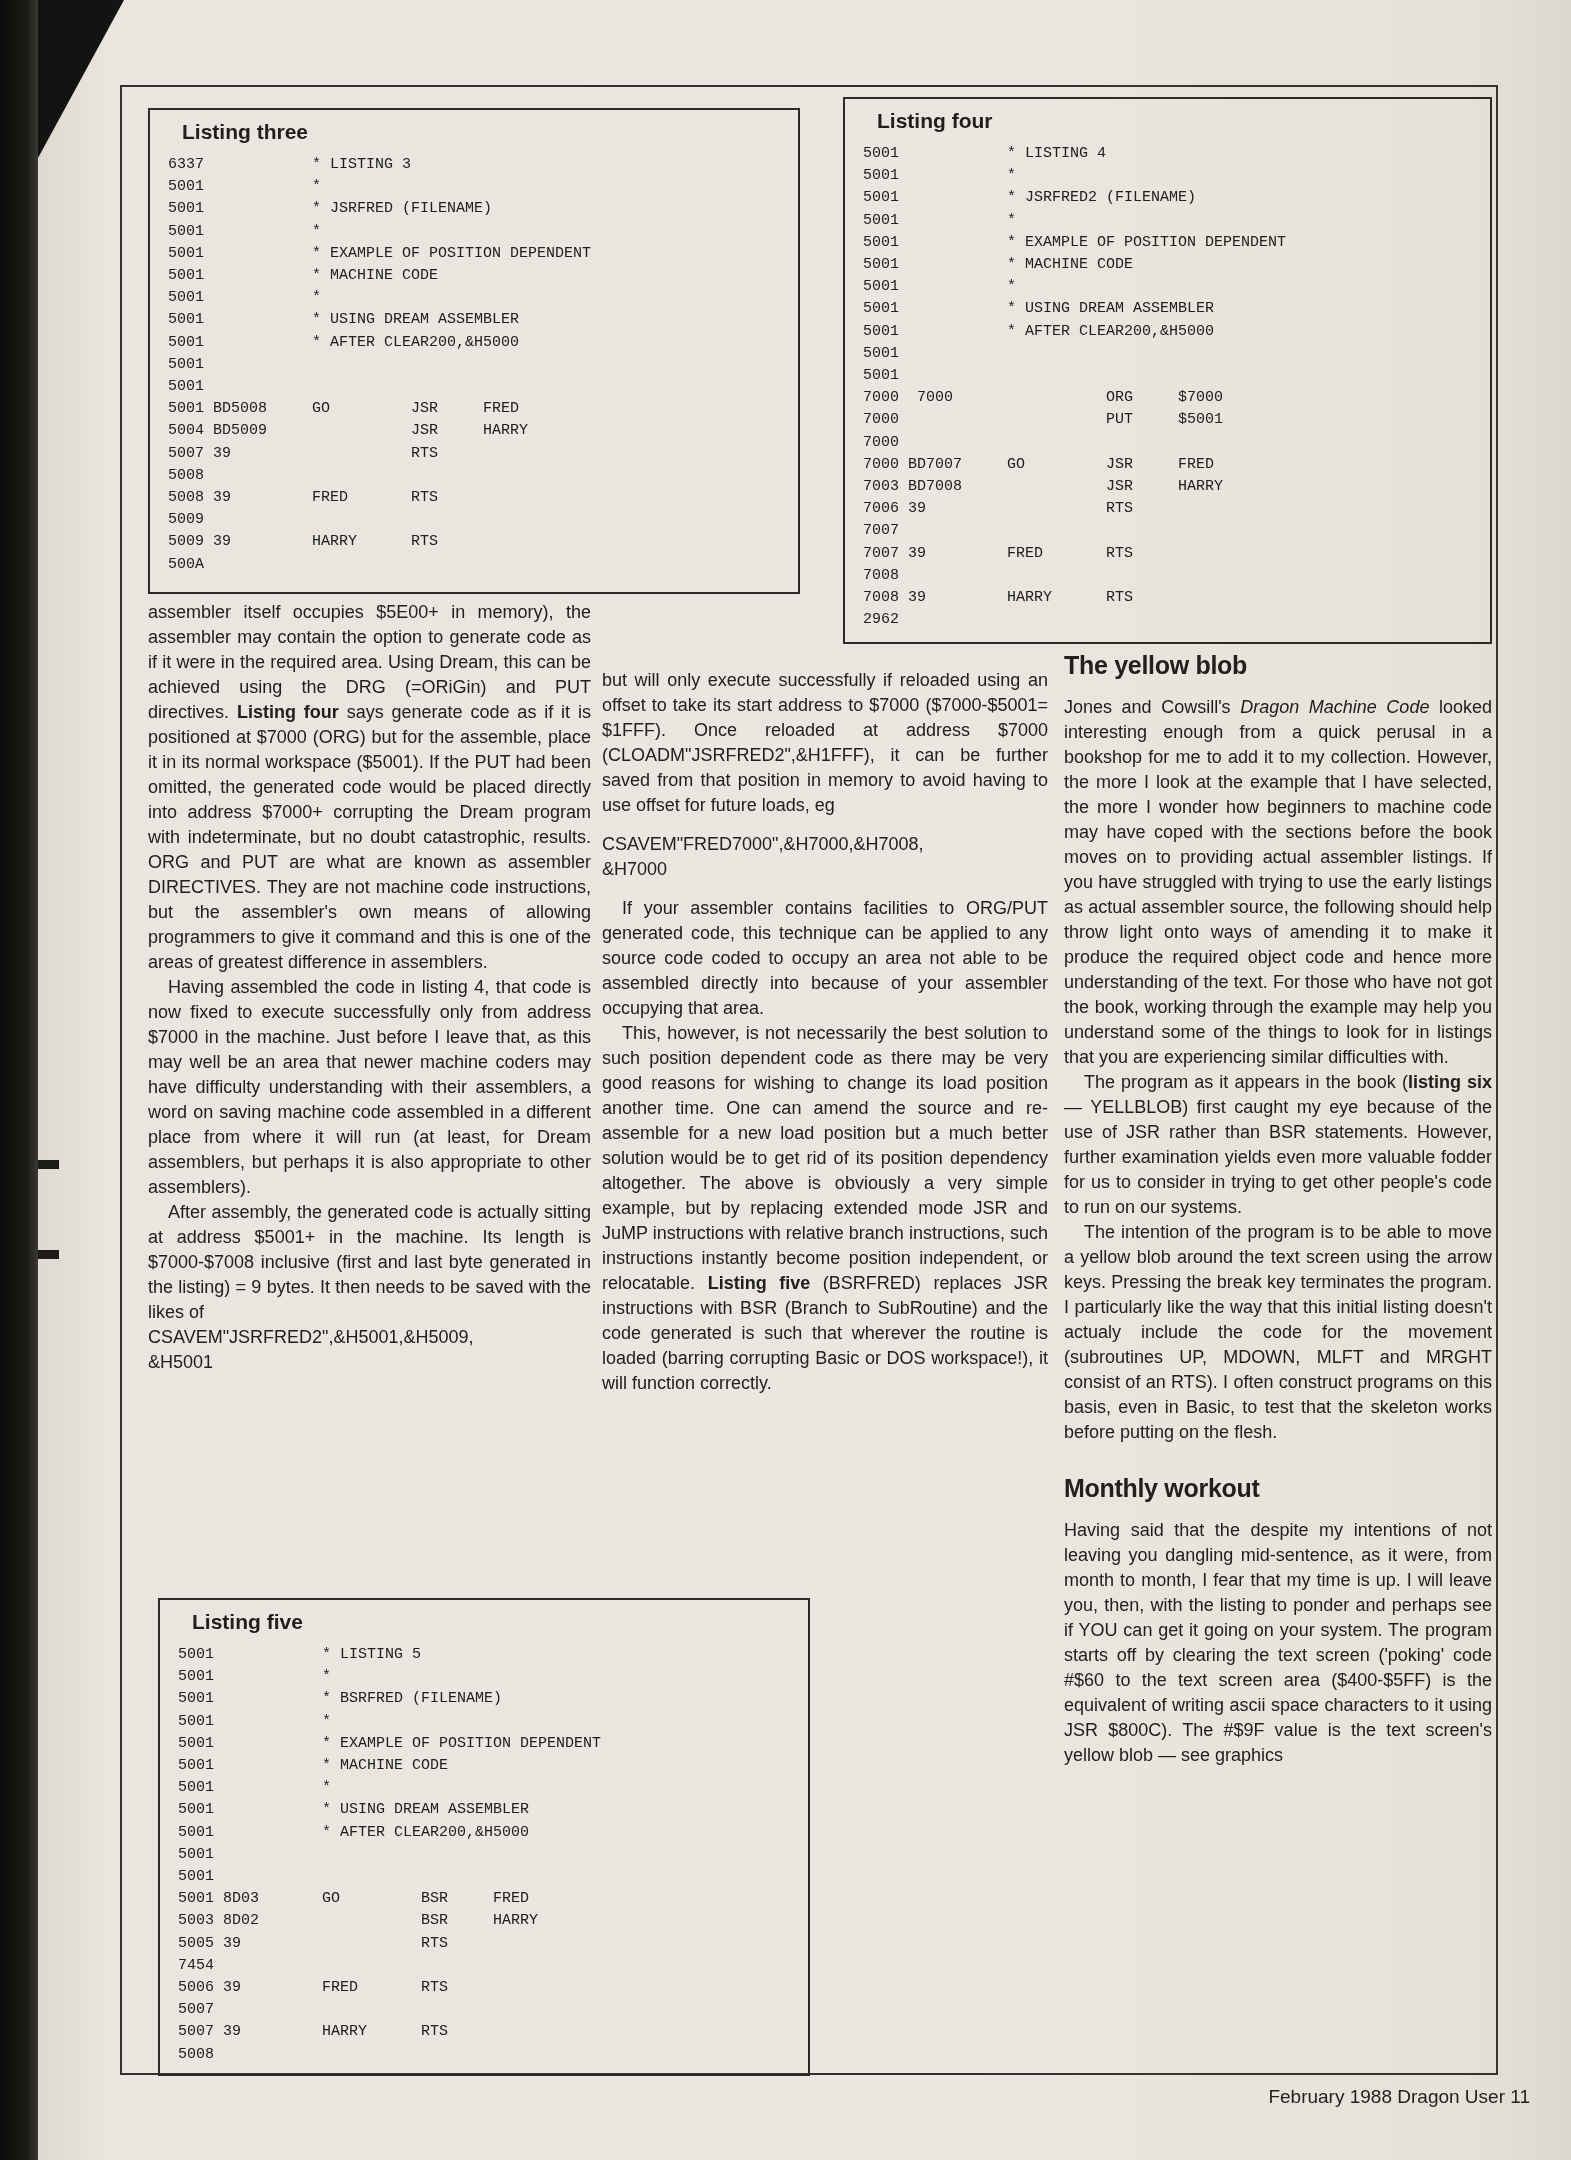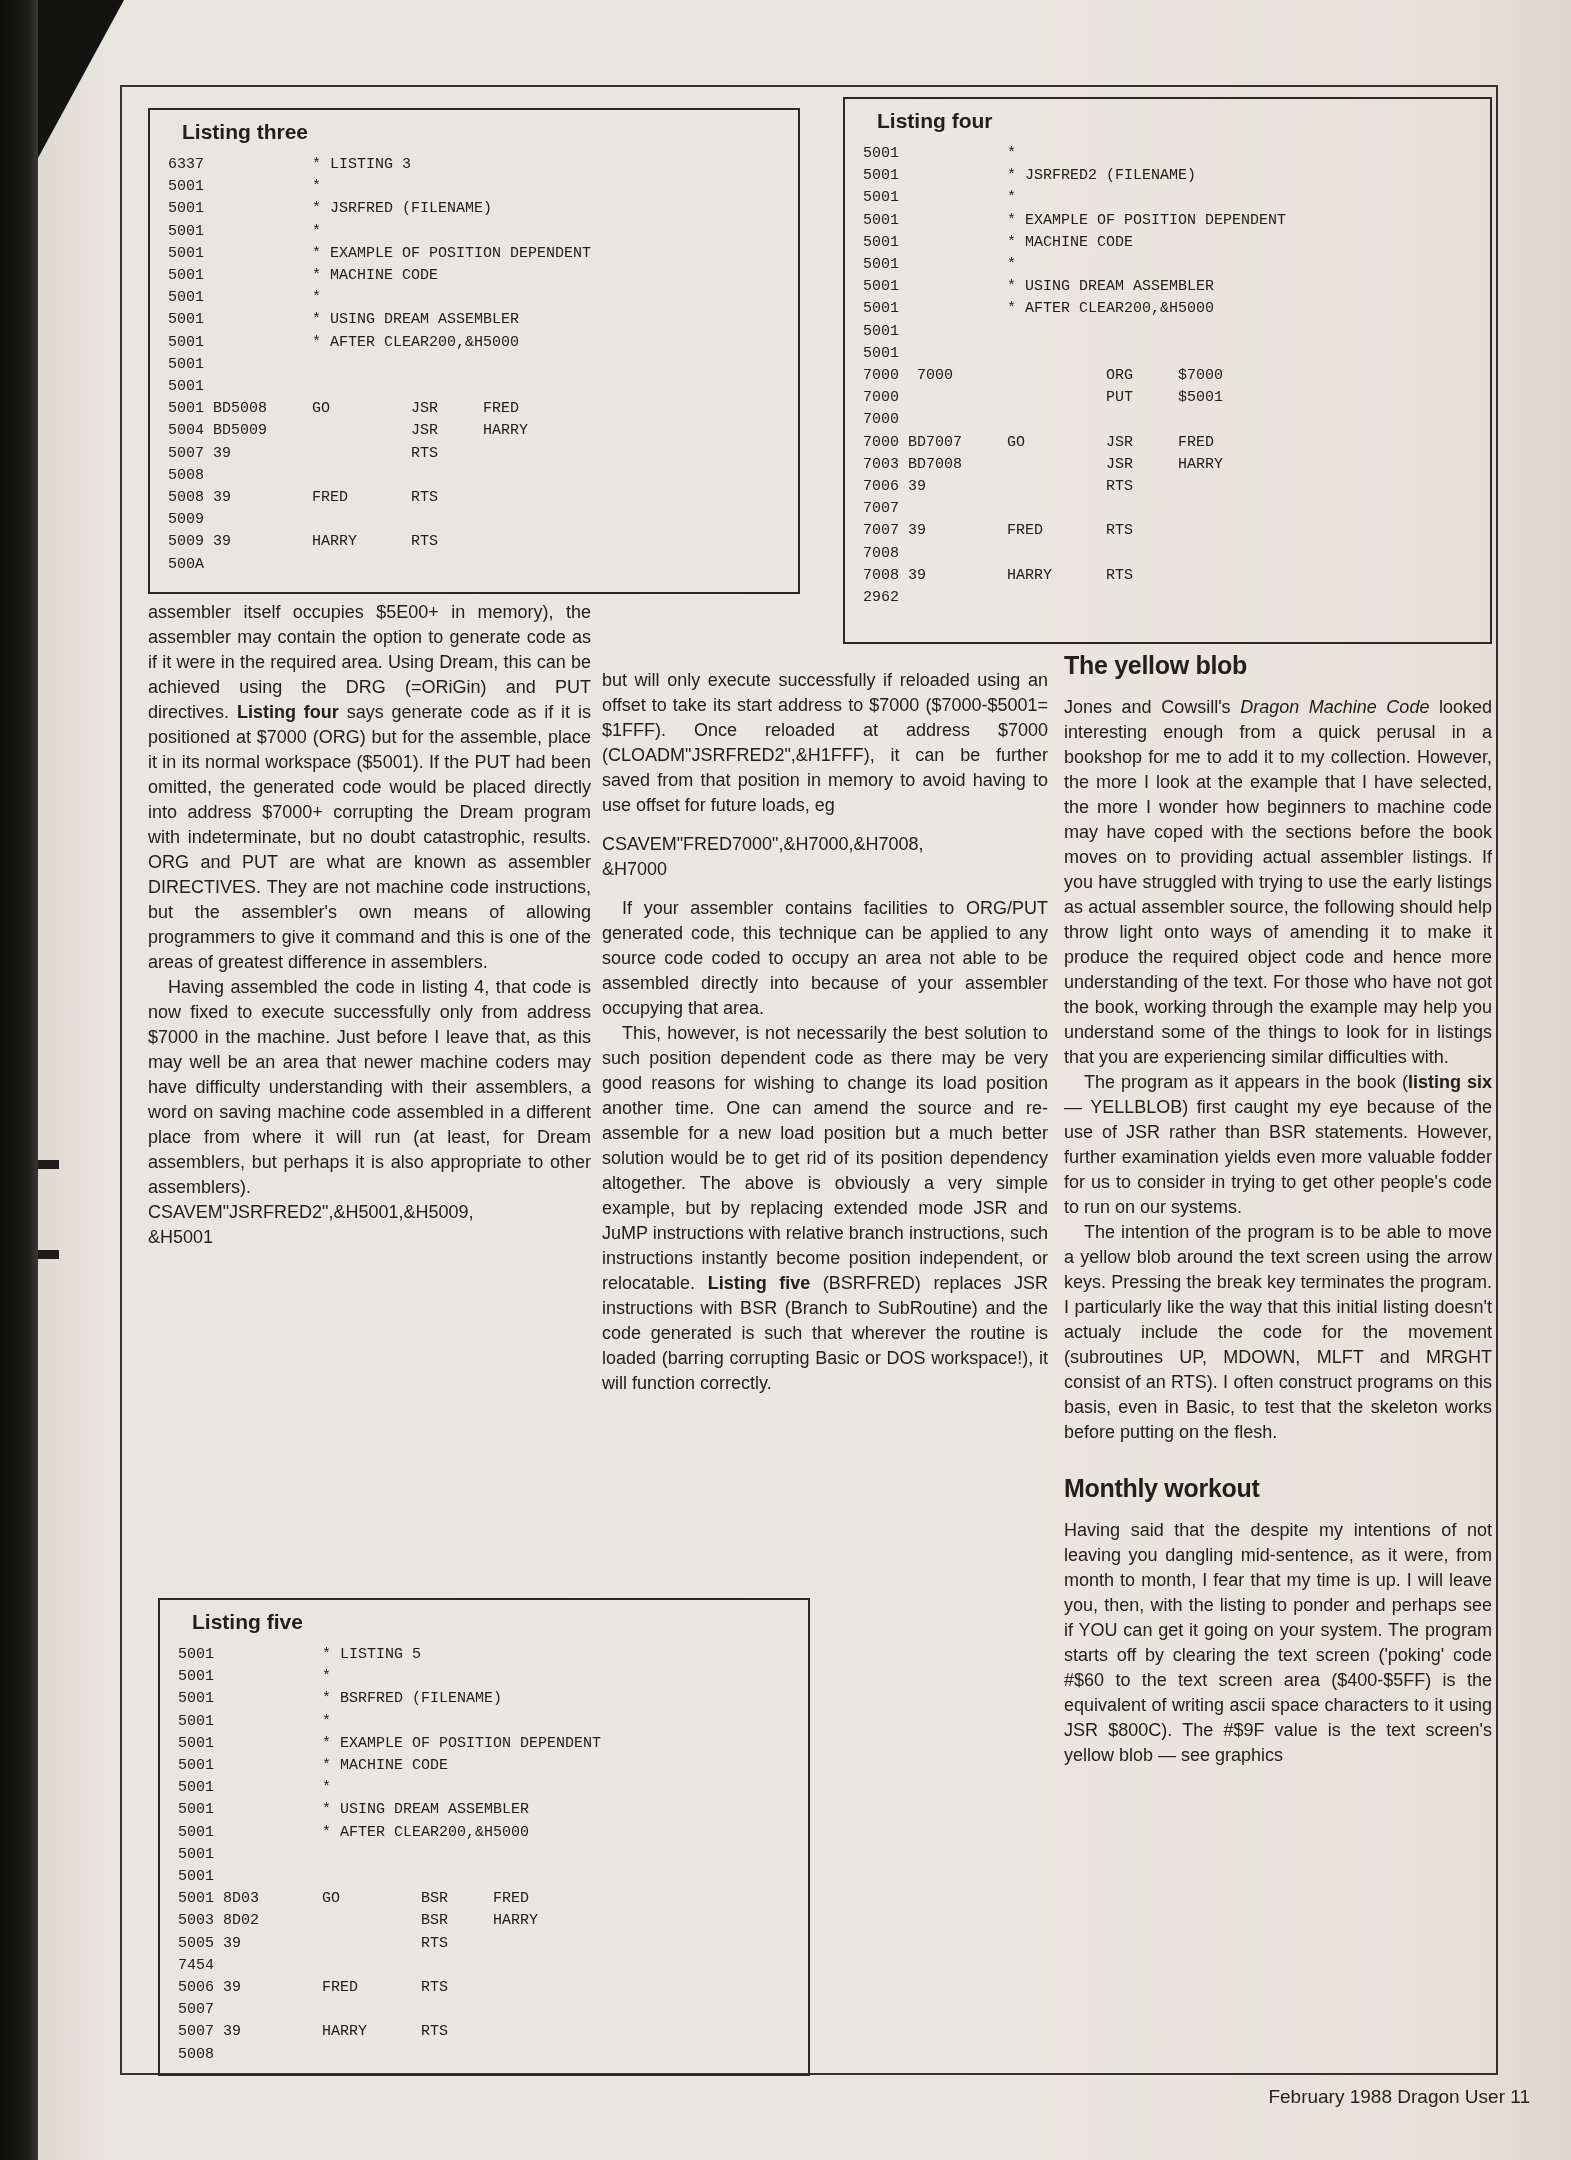--- a/index.html
+++ b/index.html
@@ -76,20 +76,21 @@
         <div class="code-line">5008 39         FRED       RTS</div>
         <div class="code-line">5009</div>
         <div class="code-line">5009 39         HARRY      RTS</div>
         <div class="code-line">500A</div>
       </div>
   </section>
 
   <section class="listing" id="listing4">
     <div class="listing-title">Listing four</div>
     <div class="code">
+        <div class="code-line">5001            * LISTING 4</div>
         <div class="code-line">5001            *</div>
         <div class="code-line">5001            * JSRFRED2 (FILENAME)</div>
         <div class="code-line">5001            *</div>
         <div class="code-line">5001            * EXAMPLE OF POSITION DEPENDENT</div>
         <div class="code-line">5001            * MACHINE CODE</div>
         <div class="code-line">5001            *</div>
         <div class="code-line">5001            * USING DREAM ASSEMBLER</div>
         <div class="code-line">5001            * AFTER CLEAR200,&amp;H5000</div>
         <div class="code-line">5001</div>
         <div class="code-line">5001</div>
@@ -128,20 +129,21 @@
         <div class="code-line">5006 39         FRED       RTS</div>
         <div class="code-line">5007</div>
         <div class="code-line">5007 39         HARRY      RTS</div>
         <div class="code-line">5008</div>
       </div>
   </section>
 
   <section class="col" id="col-left">
     <p><span>assembler itself occupies $5E00+ in memory), the assembler may contain the option to generate code as if it were in the required area. Using Dream, this can be achieved using the DRG (=ORiGin) and PUT directives. </span><span class="b">Listing four</span><span> says generate code as if it is positioned at $7000 (ORG) but for the assemble, place it in its normal workspace ($5001). If the PUT had been omitted, the generated code would be placed directly into address $7000+ corrupting the Dream program with indeterminate, but no doubt catastrophic, results. ORG and PUT are what are known as assembler DIRECTIVES. They are not machine code instructions, but the assembler's own means of allowing programmers to give it command and this is one of the areas of greatest difference in assemblers.</span></p>
     <p class="indent">Having assembled the code in listing 4, that code is now fixed to execute successfully only from address $7000 in the machine. Just before I leave that, as this may well be an area that newer machine coders may have difficulty understanding with their assemblers, a word on saving machine code assembled in a different place from where it will run (at least, for Dream assemblers, but perhaps it is also appropriate to other assemblers).</p>
+    <p class="indent">After assembly, the generated code is actually sitting at address $5001+ in the machine. Its length is $7000-$7008 inclusive (first and last byte generated in the listing) = 9 bytes. It then needs to be saved with the likes of</p>
     <p class="codebreak">CSAVEM"JSRFRED2",&amp;H5001,&amp;H5009,
 &amp;H5001</p>
   </section>
 
   <section class="col" id="col-mid">
     <p>but will only execute successfully if reloaded using an offset to take its start address to $7000 ($7000-$5001= $1FFF). Once reloaded at address $7000 (CLOADM"JSRFRED2",&amp;H1FFF), it can be further saved from that position in memory to avoid having to use offset for future loads, eg</p>
     <p class="codebreak gap">CSAVEM"FRED7000",&amp;H7000,&amp;H7008,
 &amp;H7000</p>
     <p class="indent">If your assembler contains facilities to ORG/PUT generated code, this technique can be applied to any source code coded to occupy an area not able to be assembled directly into because of your assembler occupying that area.</p>
     <p class="indent"><span>This, however, is not necessarily the best solution to such position dependent code as there may be very good reasons for wishing to change its load position another time. One can amend the source and re-assemble for a new load position but a much better solution would be to get rid of its position dependency altogether. The above is obviously a very simple example, but by replacing extended mode JSR and JuMP instructions with relative branch instructions, such instructions instantly become position independent, or relocatable. </span><span class="b">Listing five</span><span> (BSRFRED) replaces JSR instructions with BSR (Branch to SubRoutine) and the code generated is such that wherever the routine is loaded (barring corrupting Basic or DOS workspace!), it will function correctly.</span></p>

